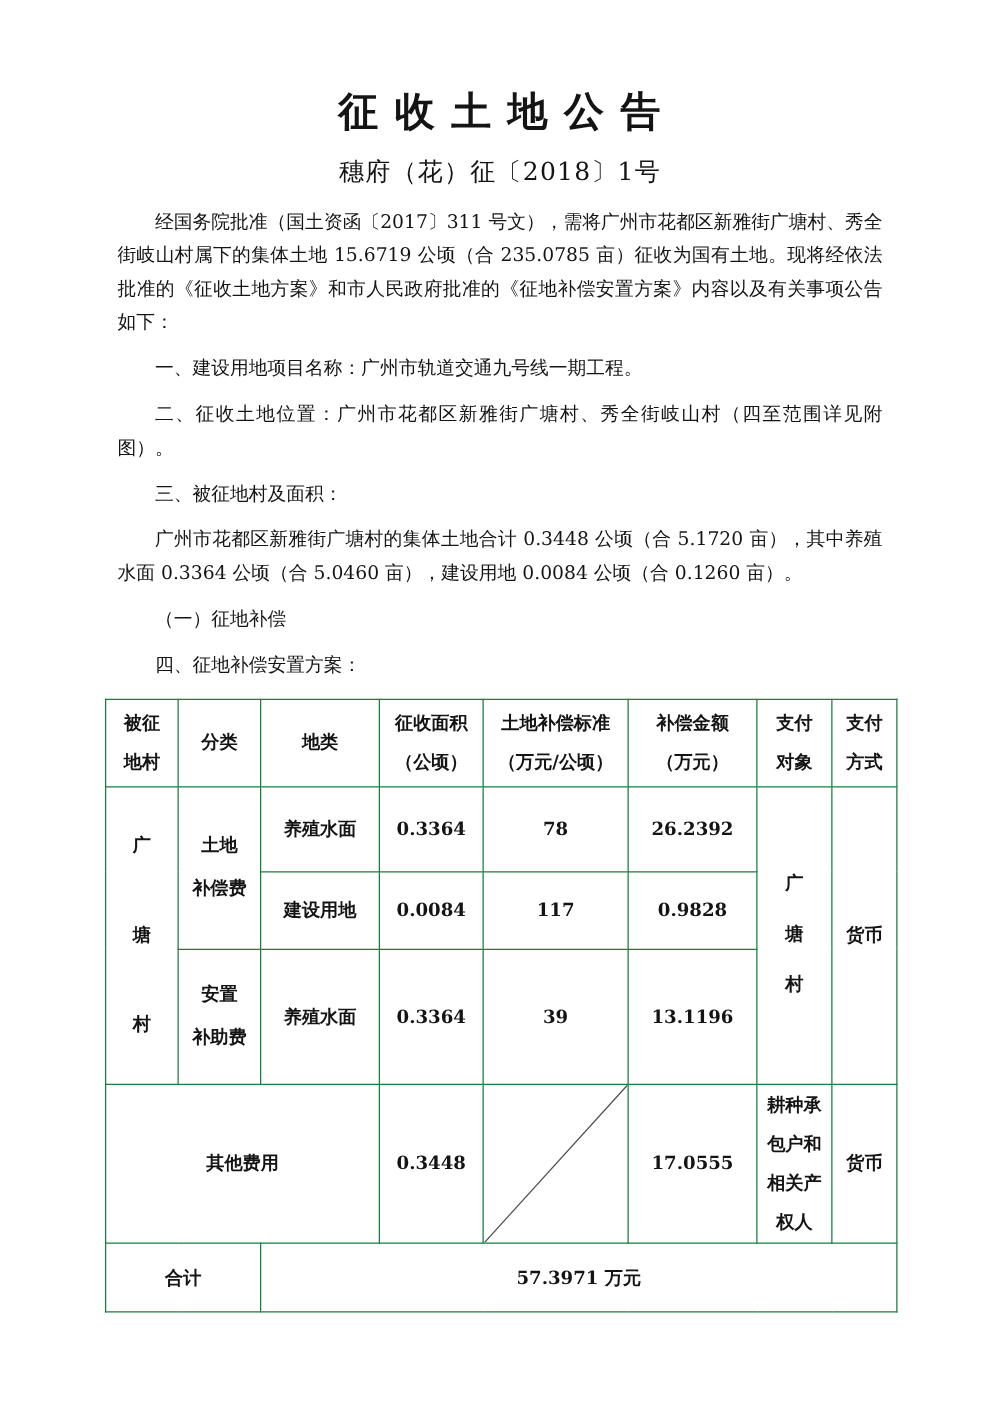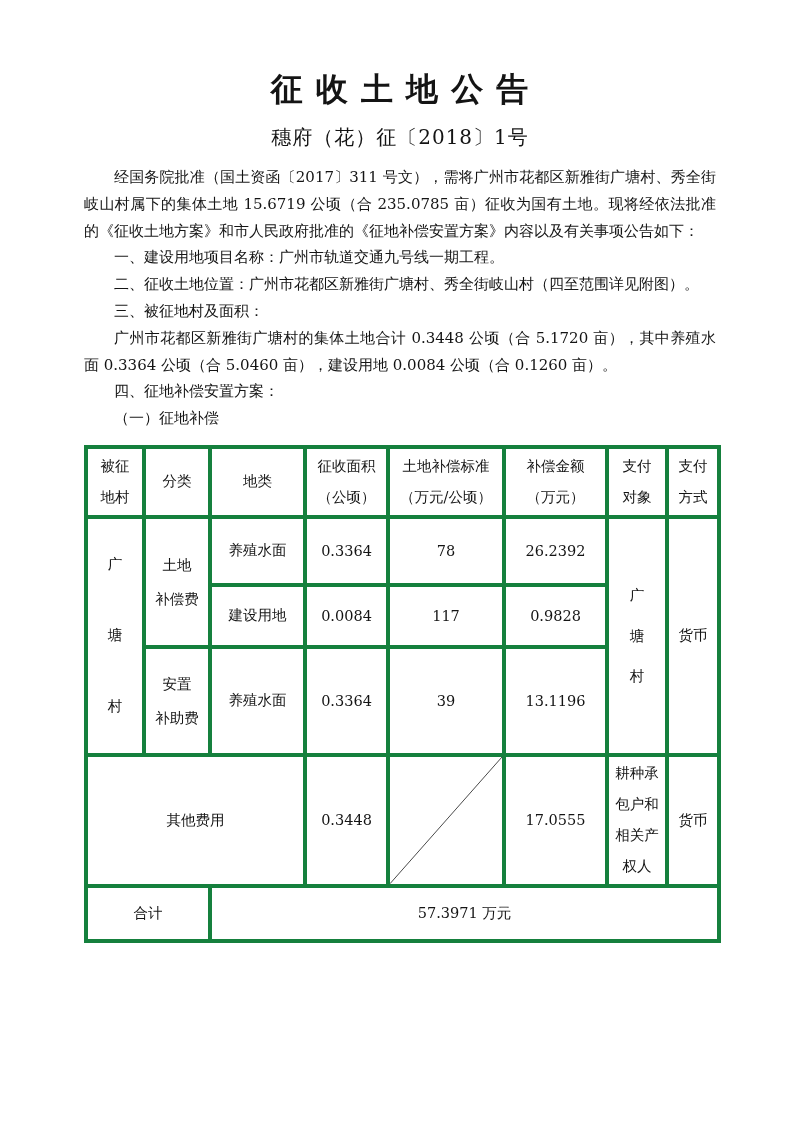--- a/index.html
+++ b/index.html
@@ -7,33 +7,33 @@
     width:800px;height:1131px;
     font-family:"DejaVu Serif","Liberation Serif",serif;
     color:#141414;
     -webkit-font-smoothing:antialiased;
   }
   .page{box-sizing:border-box;width:800px;height:1131px;padding:68px 84px 0 84px;position:relative;}
   .title1{font-size:25px;font-weight:bold;text-align:center;margin:0 0 14px 0;letter-spacing:1px;}
   .title2{font-size:32px;font-weight:bold;text-align:center;margin:0 0 12px 0;letter-spacing:1px;}
   .docnum{font-size:20px;text-align:center;margin:0 0 13px 0;letter-spacing:1px;}
   .body-text p{
-    margin:0;font-size:15px;line-height:26.8px;
+    margin:10px;font-size:15px;line-height:26.8px;
     text-align:justify;text-indent:2em;
   }
   .body-text p.gap-top{margin-top:6px;}
   table.comp{
     border-collapse:collapse;table-layout:fixed;
     width:633px;margin-top:13px;
     font-size:14.5px;color:#141414;
   }
   table.comp td,table.comp th{
-    border:4px solid #15803d;
+    border:1px solid #15803d;
     text-align:center;vertical-align:middle;
-    font-weight:normal;padding:1px 2px;
+    font-weight:bold;padding:1px 2px;
     white-space:pre-line;
     overflow:hidden;
   }
   tr.hdr{height:70px;}
   tr.r1{height:68px;padding-left:12px;}
   tr.r2{height:62px;}
   tr.r3{height:108px;}
   tr.r4{height:124px;}
   tr.r5{height:55px;margin-left:46px;}
   tr.hdr th{line-height:2.15;}
@@ -52,22 +52,22 @@
 
   <h1 class="title2">征 收 土 地 公 告</h1>
   <div class="docnum">穗府（花）征〔2018〕1号</div>
 
   <div class="body-text">
     <p>经国务院批准（国土资函〔2017〕311 号文），需将广州市花都区新雅街广塘村、秀全街岐山村属下的集体土地 15.6719 公顷（合 235.0785 亩）征收为国有土地。现将经依法批准的《征收土地方案》和市人民政府批准的《征地补偿安置方案》内容以及有关事项公告如下：</p>
     <p>一、建设用地项目名称：广州市轨道交通九号线一期工程。</p>
     <p>二、征收土地位置：广州市花都区新雅街广塘村、秀全街岐山村（四至范围详见附图）。</p>
     <p>三、被征地村及面积：</p>
     <p>广州市花都区新雅街广塘村的集体土地合计 0.3448 公顷（合 5.1720 亩），其中养殖水面 0.3364 公顷（合 5.0460 亩），建设用地 0.0084 公顷（合 0.1260 亩）。</p>
+    <p>（一）征地补偿</p>
     <p>四、征地补偿安置方案：</p>
-    <p>（一）征地补偿</p>
   </div>
 
   <table class="comp">
     <colgroup>
       <col style="width:58px">
         <col style="width:66px">
         <col style="width:95px">
         <col style="width:83px">
       <col style="width:116px">
         <col style="width:103px">

